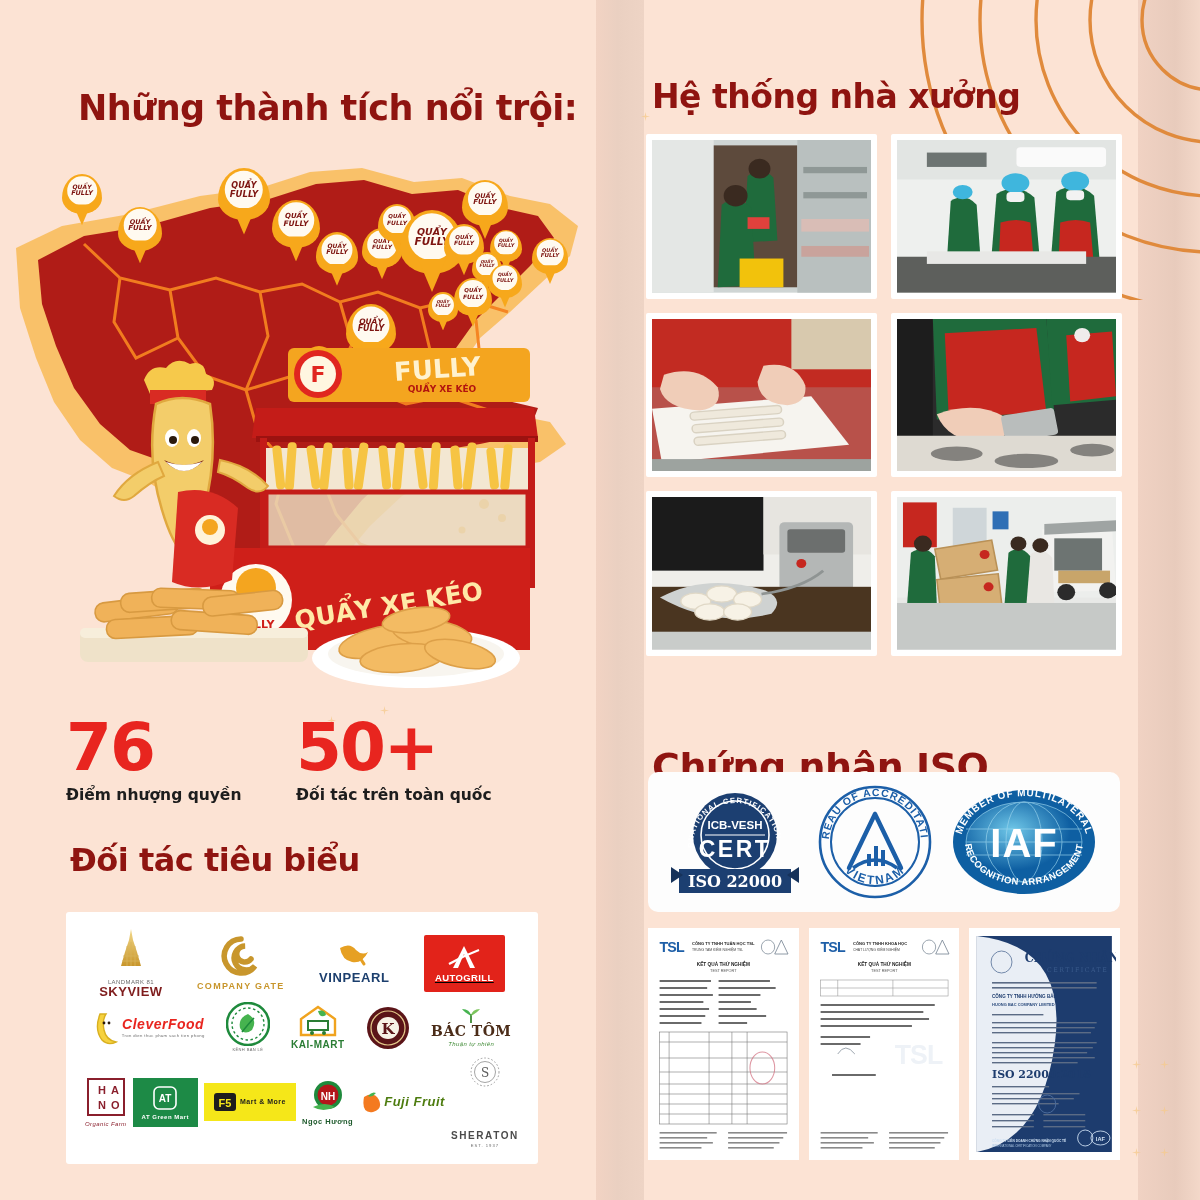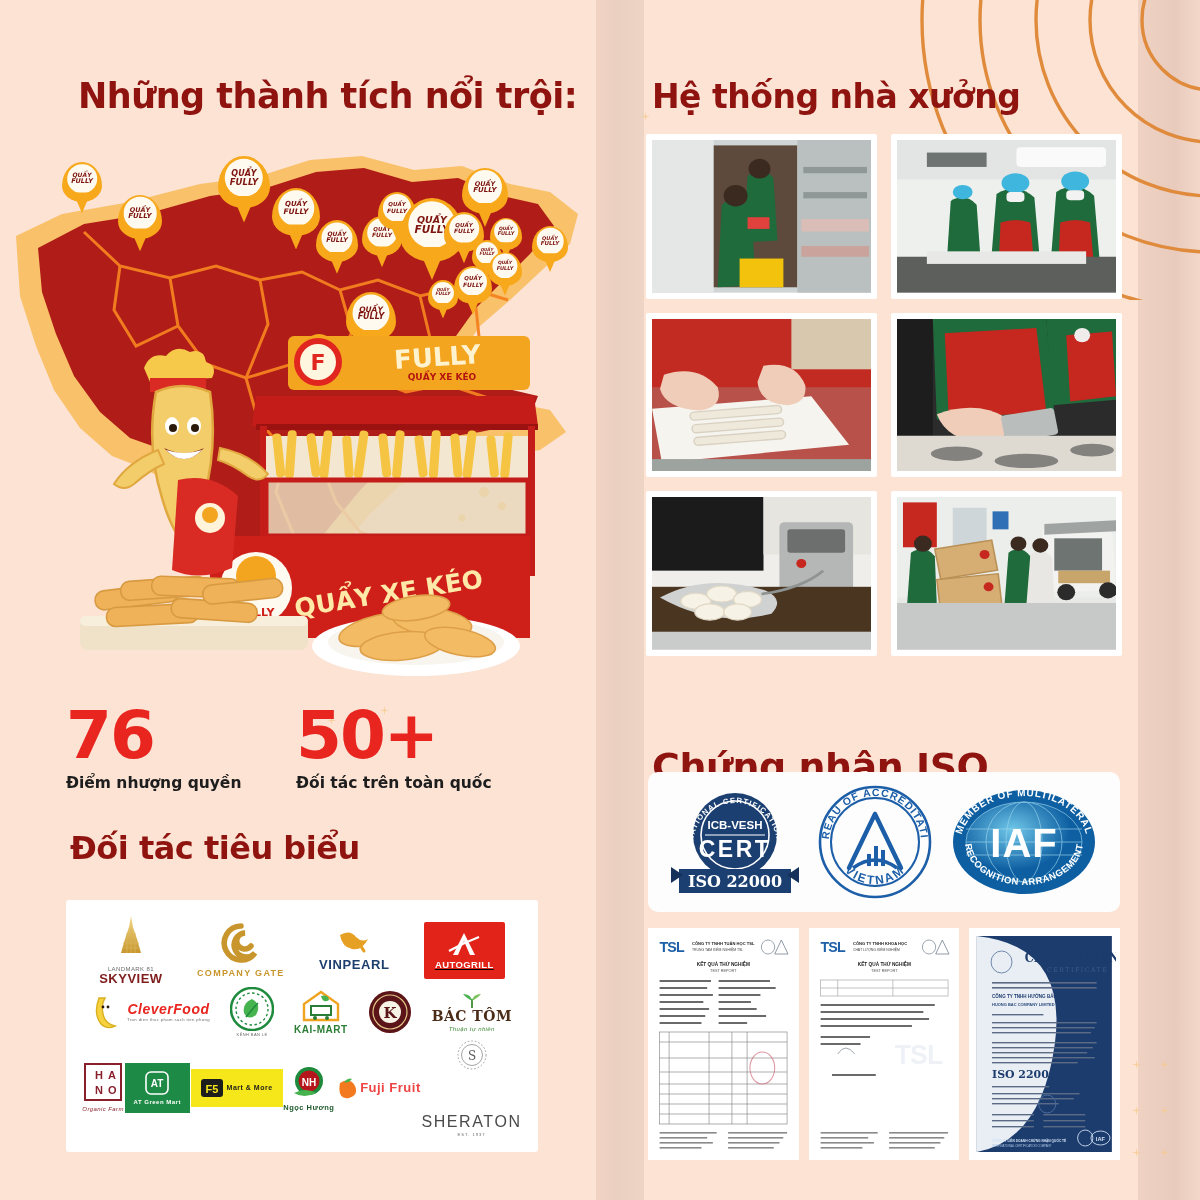--- a/index.html
+++ b/index.html
@@ -43,21 +43,21 @@
   .sparkles { position: absolute; inset: 0; pointer-events: none; }
   .spark {
     position: absolute;
     width: 9px; height: 9px;
     background: #f6c98c;
     opacity: .75;
     clip-path: polygon(50% 0%, 58% 42%, 100% 50%, 58% 58%, 50% 100%, 42% 58%, 0% 50%, 42% 42%);
   }
 
   
-  .col-left  { position: absolute; left: 0;    top: 0; width: 600px; height: 976px; }
+  .col-left  { position: absolute; left: 0;    top: 12px; width: 600px; height: 976px; }
   .col-right { position: absolute; left: 600px; top: 0; width: 600px; height: 1200px; }
 
   
   h2.head {
     font-family: "DejaVu Sans", sans-serif;
     font-weight: 700;
     color: #8f1410;
     letter-spacing: -.5px;
     line-height: 1.05;
   }
@@ -578,21 +578,21 @@
         <div class="logo" style="background:#e2231a;padding:9px 11px;border-radius:2px;text-decoration:underline;">
           <svg class="mark" width="36" height="26" viewBox="0 0 36 26">
             <path d="M18 2 L29 24 L24 24 L18 10 L12 24 L7 24 Z" fill="#ffffff"></path>
             <path d="M3 20 q14 -8 30 -14" stroke="#ffffff" stroke-width="2.2" fill="none"></path>
           </svg>
           <div class="lname" style="font-size:9.5px;color:#ffffff;letter-spacing:.4px;">AUTOGRILL</div>
         </div>
       </div>
 
       <div class="logo-row">
-        <div class="logo" style="flex-direction:row;gap:9px;">
+        <div class="logo" style="flex-direction:row;gap:3px;">
           <svg class="mark" width="26" height="34" viewBox="0 0 26 34" style="margin:0">
             <path d="M7 3 q-6 16 2 26 q6 6 14 2 q-10 -2 -12 -12 q-2 -10 2 -16 Z" fill="#f6d23f" stroke="#d9b020" stroke-width="1.4"></path>
             <circle cx="11" cy="12" r="1.4" fill="#2b1a0c"></circle>
               <circle cx="16" cy="12" r="1.4" fill="#2b1a0c"></circle>
           </svg>
           <div>
             <div class="lname" style="font-size:14px;color:#e8251f;font-style:italic;">CleverFood</div>
             <div class="lsub" style="font-size:4.2px;">Tron dien thuc pham sach tien phong</div>
           </div>
         </div>
@@ -674,30 +674,30 @@
             <path d="M4 28 q12 -6 22 0 q-12 6 -22 0 Z" fill="#46b34f"></path>
           </svg>
           <div class="lname" style="font-size:7.5px;color:#1e5a2c;">Ngọc Hương</div>
         </div>
 
         <div class="logo" style="flex-direction:row;gap:3px;">
           <svg width="22" height="22" viewBox="0 0 22 22">
             <path d="M5 6 q10 -6 15 3 q4 9 -6 12 q-12 2 -9 -15 Z" fill="#f47a20"></path>
             <path d="M9 5 q4 -5 8 -3 q-4 5 -8 3 Z" fill="#46b34f"></path>
           </svg>
-          <div class="lname" style="font-size:13px;color:#ef4444;text-align:right;">Fuji Fruit</div>
+          <div class="lname" style="font-size:13px;color:#4d7c0f;font-style:italic;text-align:right;">Fuji Fruit</div>
         </div>
 
         <div class="logo">
           <svg class="mark" width="32" height="32" viewBox="0 0 32 32">
             <circle cx="16" cy="16" r="14" fill="none" stroke="#9b9b9b" stroke-width="1" stroke-dasharray="1.6 2"></circle>
             <circle cx="16" cy="16" r="10.5" fill="none" stroke="#9b9b9b" stroke-width="0.9"></circle>
             <text x="16" y="21" font-family="DejaVu Serif, serif" font-size="12" fill="#5a5a5a" text-anchor="middle">S</text>
           </svg>
-          <div class="lname" style="font-size:16px;color:#4a4a4a;letter-spacing:1.6px;font-weight:400;margin-top:40px;">SHERATON</div>
+          <div class="lname" style="font-size:10px;color:#4a4a4a;letter-spacing:1.6px;font-weight:700;margin-top:40px;">SHERATON</div>
           <div class="lsub" style="font-size:4.2px;letter-spacing:1px;">EST. 1937</div>
         </div>
       </div>
     </div>
   </div>
 
   <div class="col-right">
 
     <h2 class="head head-right" style="left:52px;">Hệ thống nhà xưởng</h2>
 

